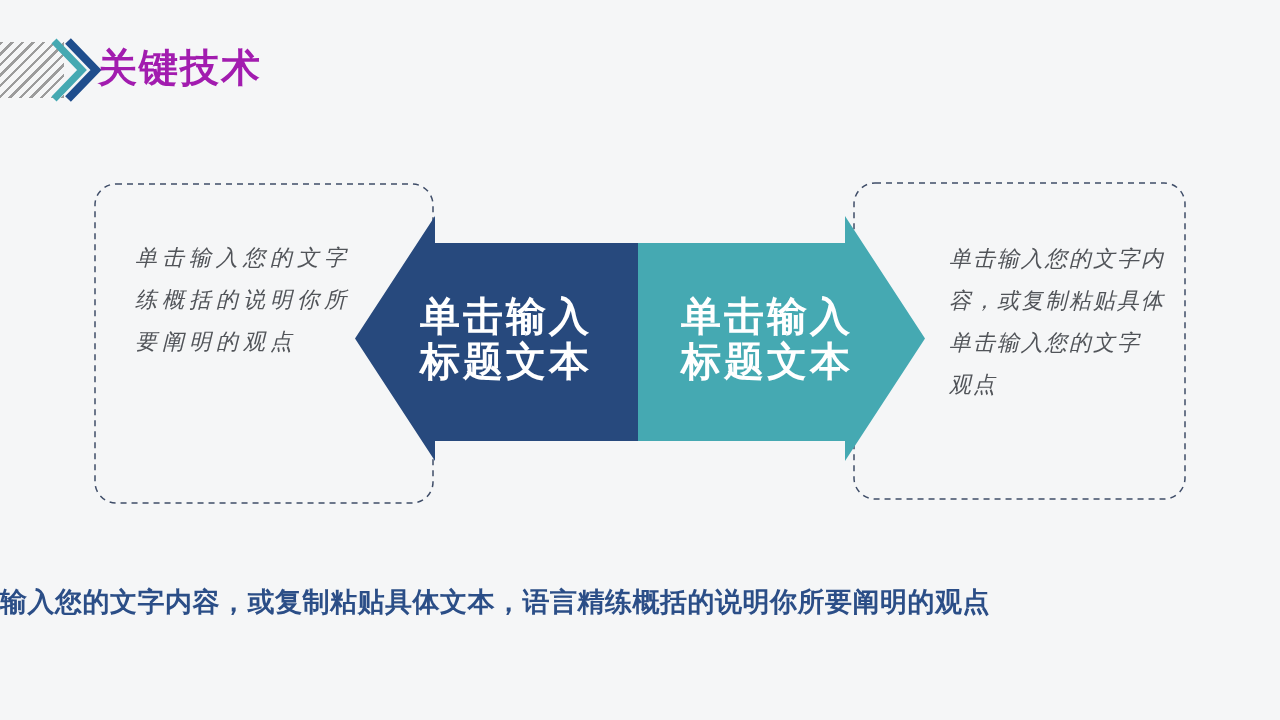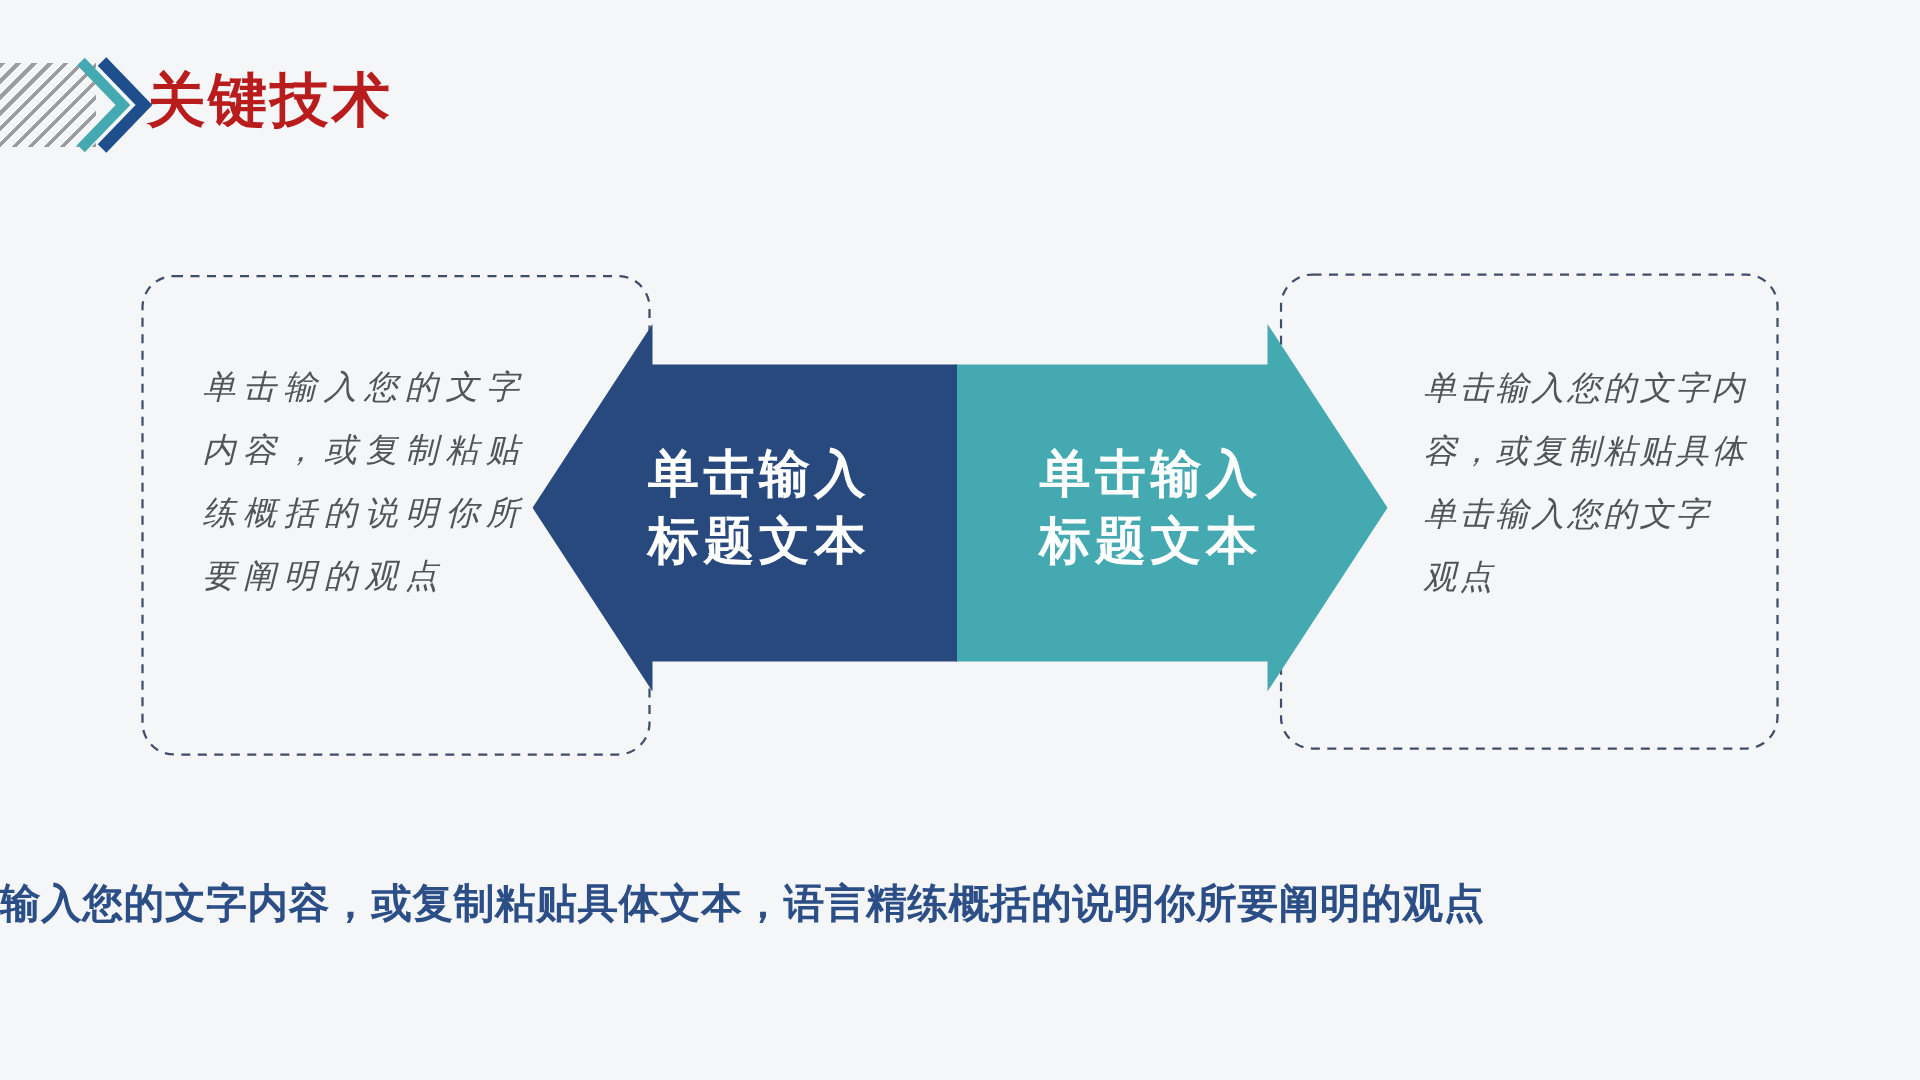--- a/index.html
+++ b/index.html
@@ -31,21 +31,21 @@
     left: 48px; top: 37px;
     width: 60px; height: 66px;
   }
   .slide-title {
     position: absolute;
     left: 98px; top: 44px;
     margin: 0;
     font-size: 39px;
     font-weight: bold;
     letter-spacing: 2px;
-    color: #b91c1c;
+    color: #a21caf;
     line-height: 48px;
   }
 
   
   .dashed-box { position: absolute; font-style: italic; }
   .dashed-box svg.frame { position: absolute; left: 0; top: 0; }
   .box-left  { left: 94px;  top: 183px; width: 340px; height: 321px; }
   .box-right { left: 853px; top: 182px; width: 333px; height: 318px; }
   .box-text {
     position: absolute;
@@ -62,21 +62,21 @@
     left: 355px; top: 216px;
     width: 570px; height: 246px;
   }
   .arrow-label {
     position: absolute;
     width: 200px;
     top: 294px;
     text-align: center;
     color: #ffffff;
     font-weight: bold;
-    font-size: 34px;
+    font-size: 40px;
     line-height: 45px;
     letter-spacing: 3px;
   }
   .arrow-label.left  { left: 406px; }
   .arrow-label.right { left: 667px; }
 
   
   .footer-text {
     position: absolute;
     left: 0; right: 0;
@@ -100,21 +100,20 @@
     <polyline points="20,4 48,33 20,62" fill="none" stroke-width="8" stroke="#1f4e8d"></polyline>
   </svg>
   <h1 class="slide-title">关键技术</h1>
 
   <div class="dashed-box box-left">
     <svg class="frame" width="340" height="321">
       <rect x="1" y="1" width="338" height="319" rx="21" fill="none" stroke-width="1.5" stroke-dasharray="6 5" stroke="#3f4d68"></rect>
     </svg>
     <div class="box-text">
       <div>单击输入您的文字</div>
-      <div>内容，或复制粘贴</div>
       <div>练概括的说明你所</div>
       <div>要阐明的观点</div>
     </div>
   </div>
 
   <div class="dashed-box box-right">
     <svg class="frame" width="333" height="318">
       <rect x="1" y="1" width="331" height="316" rx="21" fill="none" stroke-width="1.5" stroke-dasharray="6 5" stroke="#3f4d68"></rect>
     </svg>
     <div class="box-text">

